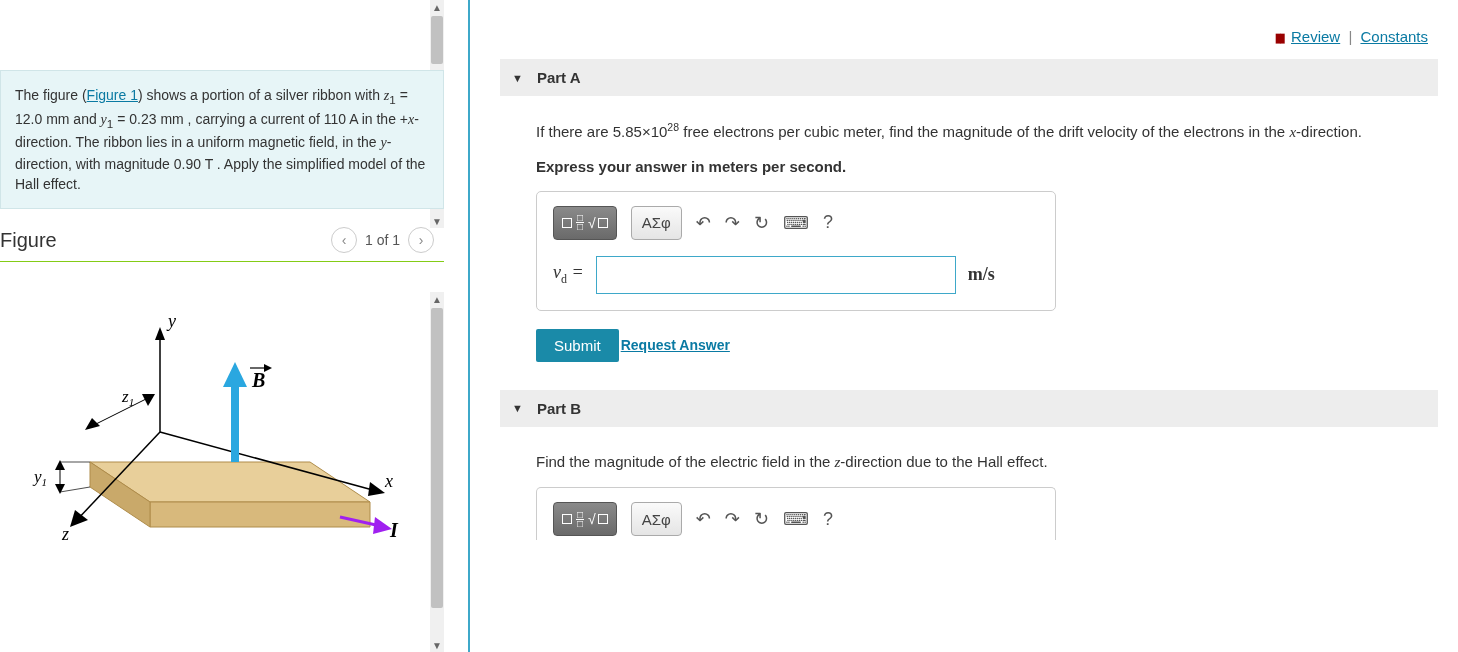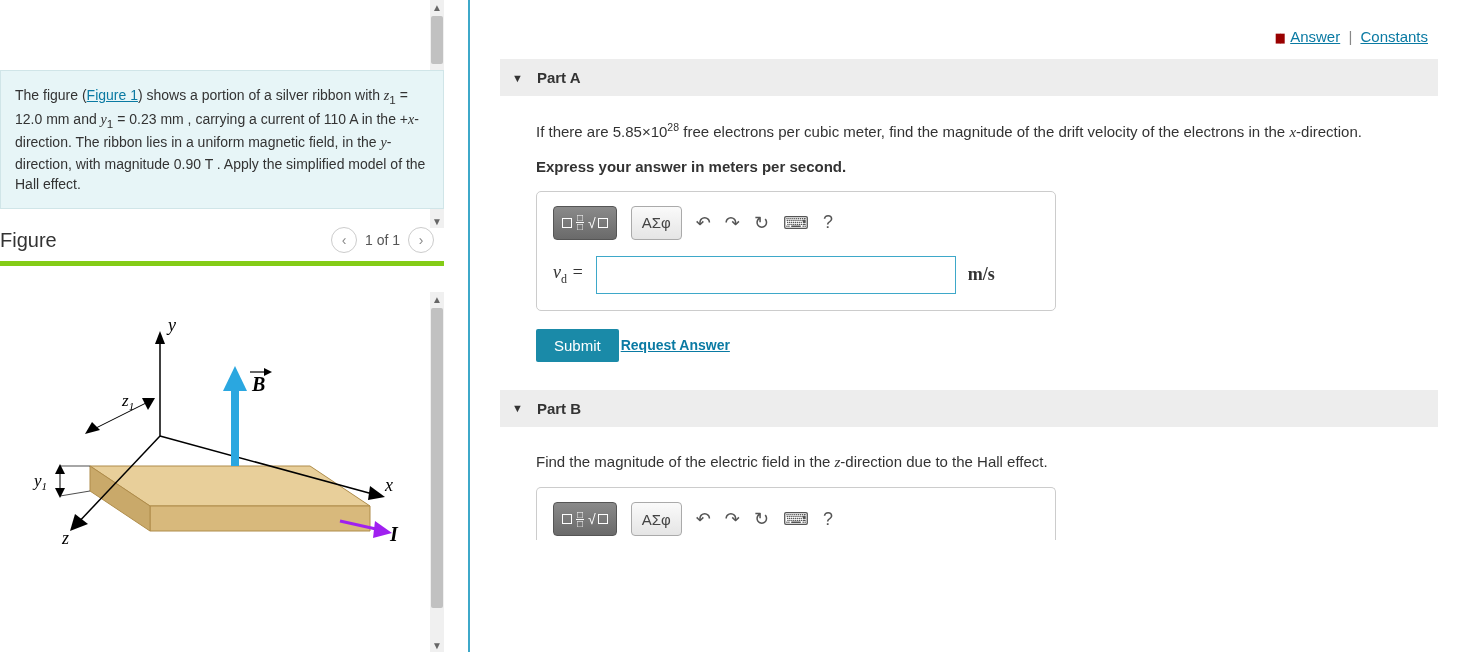--- a/index.html
+++ b/index.html
@@ -48,21 +48,21 @@
     right: 24px;
     top: 0;
     width: 14px;
     background: #f0f0f0;
   }
   .figure-header {
     display: flex;
     align-items: center;
     justify-content: space-between;
     padding: 18px 10px 8px 0;
-    border-bottom: 5px solid #84cc16;
+    border-bottom: 1px solid #84cc16;
     margin-right: 10px;
   }
   .figure-title { font-size: 20px; color: #333; font-weight: normal; }
   .fig-nav { display: flex; align-items: center; gap: 8px; color: #555; font-size: 14px; }
   .nav-btn {
     width: 26px; height: 26px;
     border: 1px solid #ccc;
     border-radius: 50%;
     background: #fff;
     display: flex; align-items: center; justify-content: center;
@@ -261,21 +261,21 @@
         <text x="14" y="180" font-family="Times New Roman" font-style="italic" font-size="17"><tspan>y</tspan><tspan font-size="11" dy="4">1</tspan></text>
       </svg>
     </div>
   </div>
 
   <div class="divider"></div>
 
   <div class="right-panel">
     <div class="top-links">
       <span class="flag-icon">▮▮</span>
-      <a>Answer</a>
+      <a>Review</a>
       <span class="sep">|</span>
       <a>Constants</a>
     </div>
 
     <div class="part-header">
       <span class="caret">▼</span>
       <span>Part A</span>
     </div>
     <div class="part-body">
       <div class="question-text">

